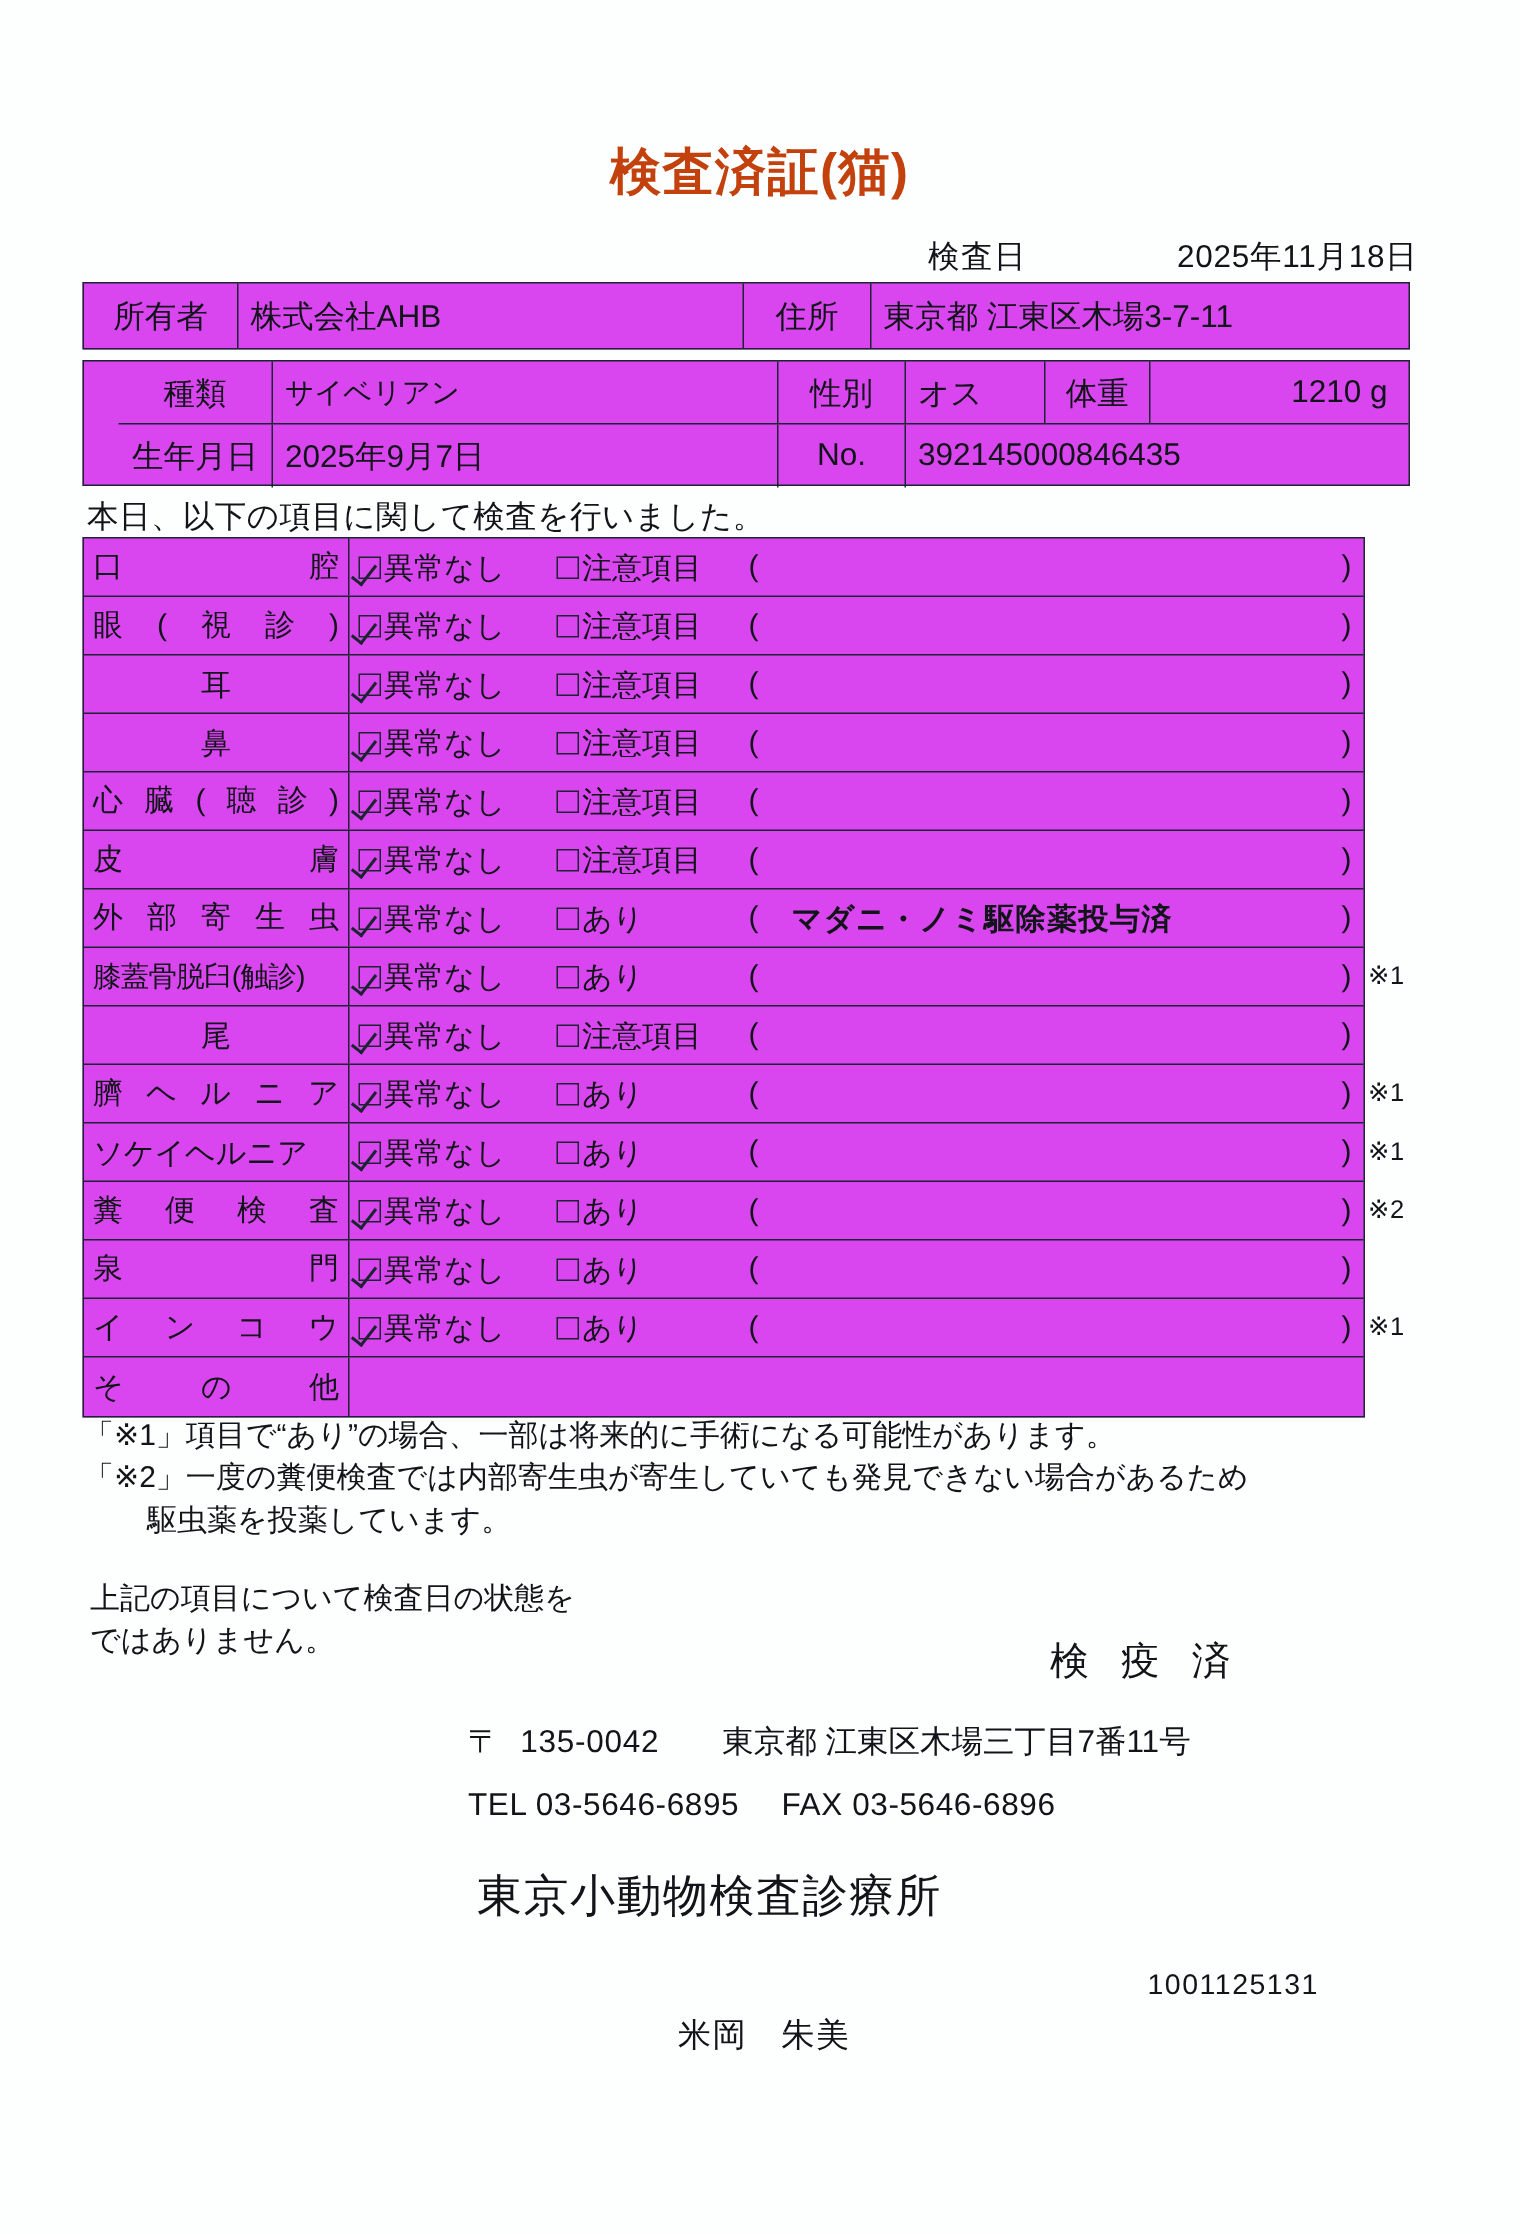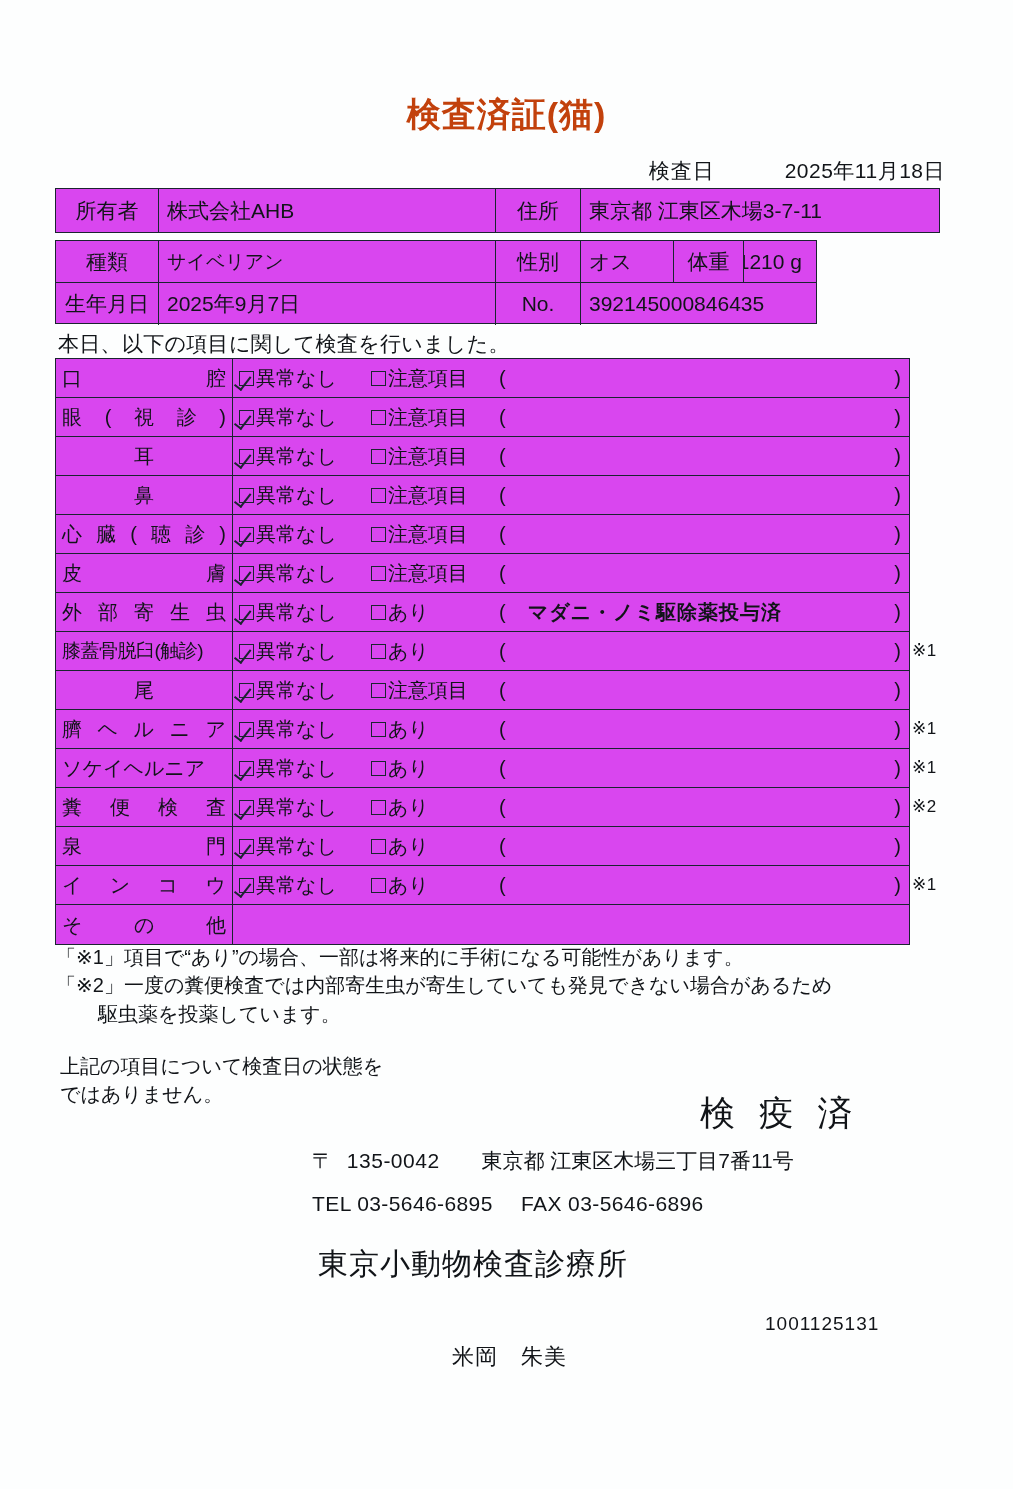--- a/index.html
+++ b/index.html
@@ -39,21 +39,21 @@
     left: 55px;
     right: 68px;
     top: 157px;
     height: 28px;
     display: flex;
     align-items: center;
     justify-content: flex-end;
     font-size: 21px;
   }
   .insp-date-row .lbl {
-    margin-right: 70px;
+    margin-right: 100px;
     letter-spacing: 1px;
   }
   .insp-date-row .val {
     letter-spacing: 0.5px;
   }
 
   
   .tbl {
     position: absolute;
     border: 1.5px solid #1b2430;
@@ -84,22 +84,23 @@
     top: 188px;
     width: 885px;
     height: 45px;
   }
   #owner-table .trow { height: 100%; }
 
   
   #animal-table {
     left: 55px;
     top: 240px;
-    width: 762px;
+    width: 885px;
     height: 84px;
+    padding-left: 23px;
   }
   #animal-table .trow { height: 42px; }
 
   
   .intro-line {
     position: absolute;
     left: 58px;
     top: 330px;
     font-size: 21px;
     letter-spacing: 0.3px;
@@ -242,21 +243,21 @@
     top: 1052px;
     font-size: 20px;
     line-height: 1.42;
   }
   .disclaimer div { white-space: nowrap; }
 
   .quarantine-stamp {
     position: absolute;
     left: 700px;
     top: 1090px;
-    font-size: 35px;
+    font-size: 26px;
     letter-spacing: 7px;
     font-weight: 500;
   }
 
   
   .addr-line {
     position: absolute;
     left: 312px;
     top: 1147px;
     font-size: 21px;

